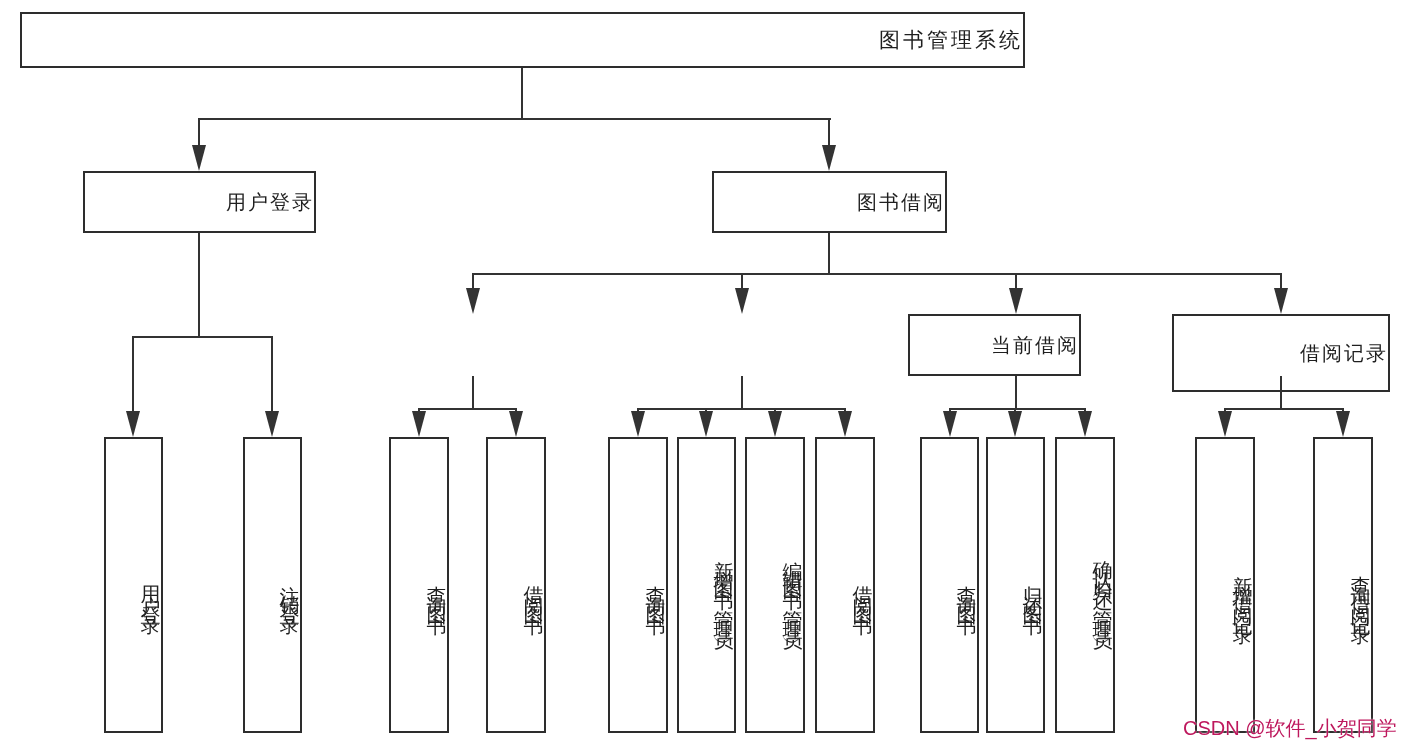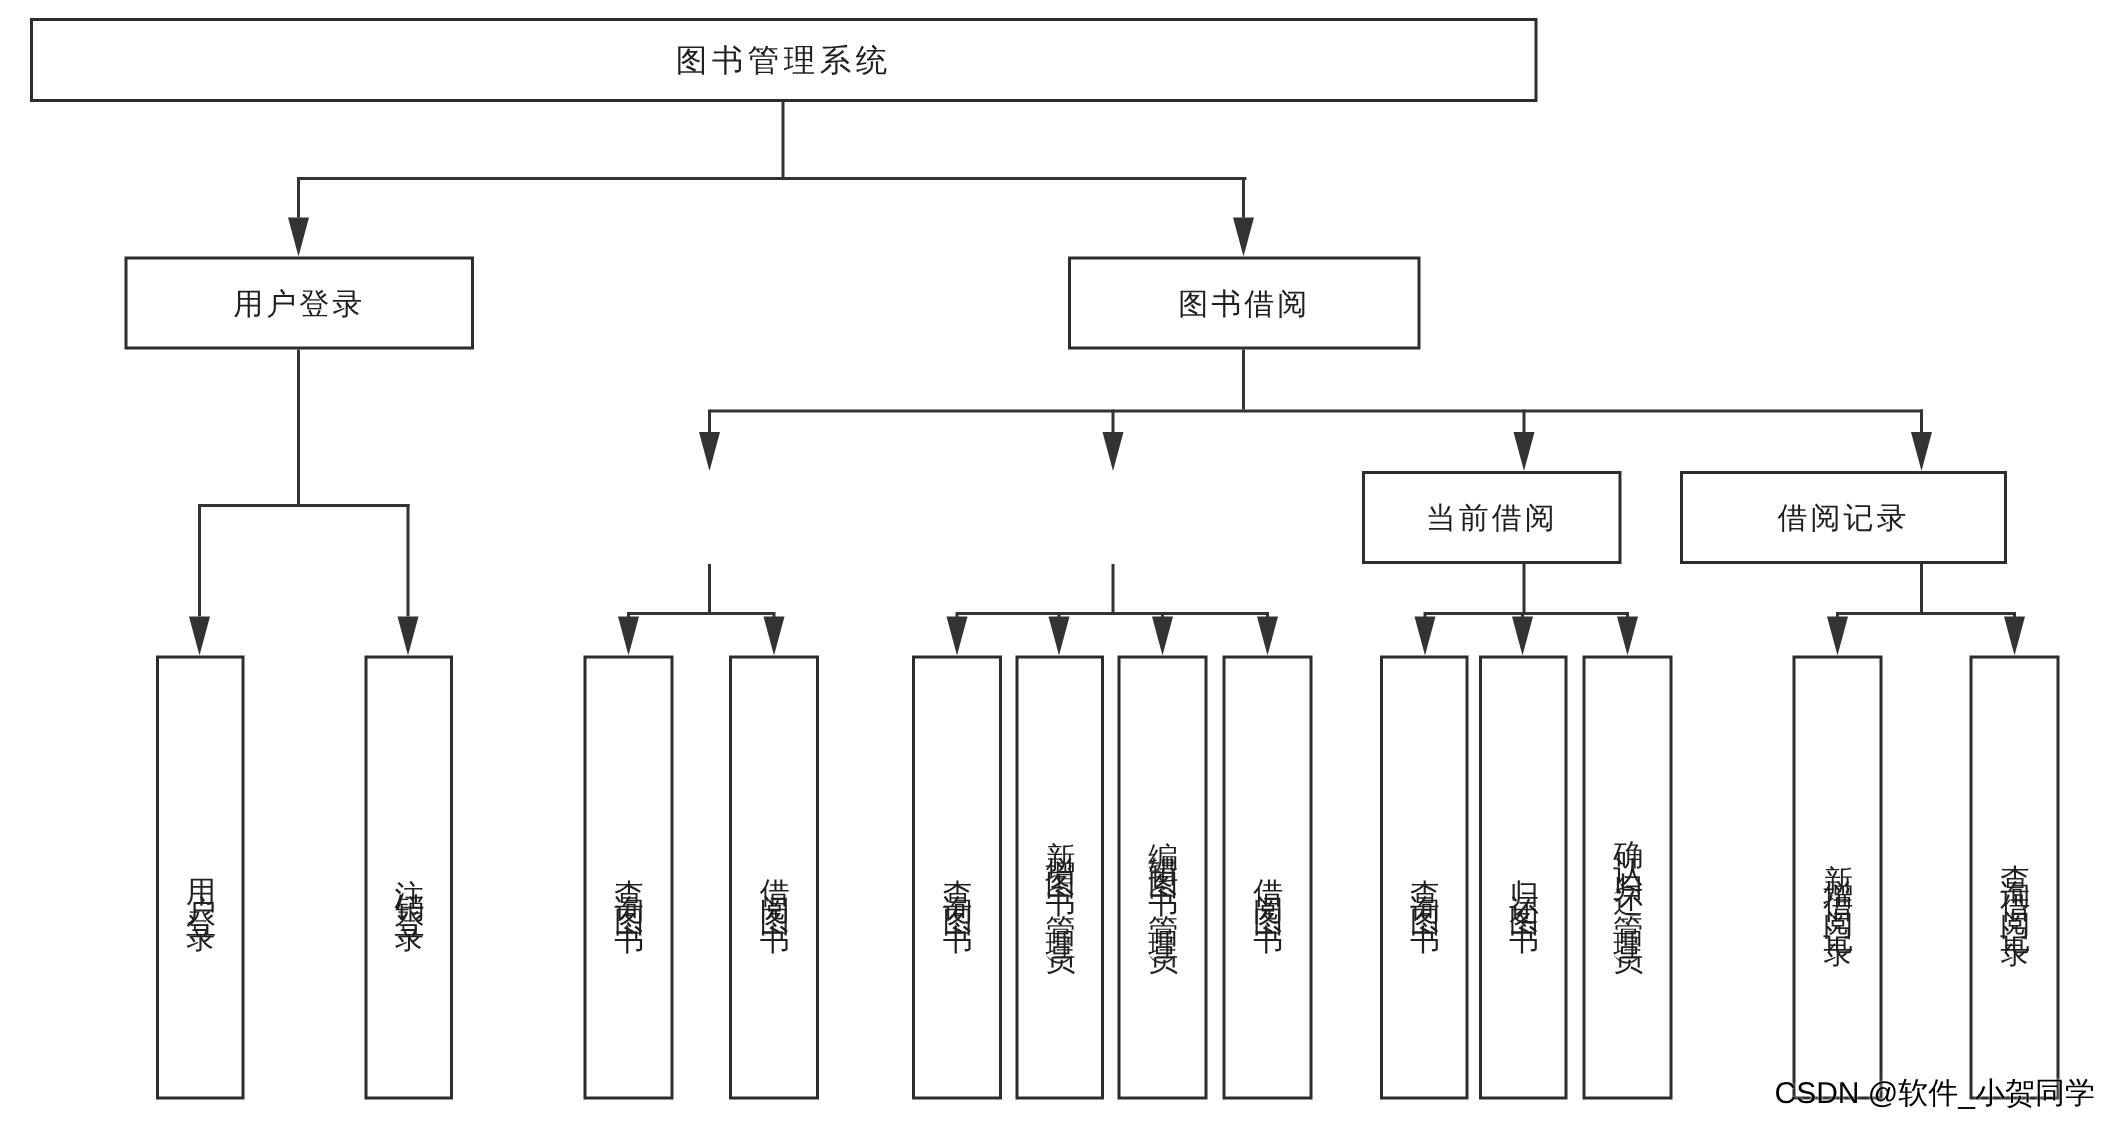--- a/index.html
+++ b/index.html
@@ -3,42 +3,42 @@
 <meta charset="utf-8">
 <style>
   html,body{margin:0;padding:0;background:#fff;}
   .stage{
     position:relative;width:1405px;height:747px;background:#fff;overflow:hidden;
     font-family:"Liberation Sans","DejaVu Sans",sans-serif;
   }
   .node{
     position:absolute;box-sizing:border-box;background:#fff;
     border:2px solid #2d2d2d;
-    display:flex;align-items:center;justify-content:center;
+    display:flex;align-items:center;justify-content:flex-end;
   }
   .node .lbl{
     color:#1f1f1f;font-size:20px;letter-spacing:2px;white-space:nowrap;
   }
   .node.root .lbl{font-size:21px;letter-spacing:3px;}
   .node.leaf .lbl{
     writing-mode:vertical-rl;text-orientation:mixed;
     font-size:20px;letter-spacing:10px;line-height:1;
     margin-bottom:-10px;
   }
   .hl,.vl{position:absolute;background:#333333;}
   .hl{height:2px;}
   .vl{width:2px;}
   .arrow{
     position:absolute;width:0;height:0;
     border-left:7px solid transparent;border-right:7px solid transparent;
     border-top:26px solid #333333;
   }
   .watermark{
     position:absolute;left:1183px;top:715px;z-index:5;
-    font-size:20px;color:#000000;white-space:nowrap;
+    font-size:20px;color:#be185d;white-space:nowrap;
     text-shadow:0 0 2px #ffffff;
   }
 </style>
 </head>
 <body>
 
 <div class="stage">
 
   <div class="node root" style="left:20px;top:12px;width:1005px;height:56px">
     <span class="lbl">图书管理系统</span>
@@ -72,21 +72,21 @@
   <div class="vl" style="left:1015px;top:273px;height:15px"></div>
   <div class="vl" style="left:1280px;top:273px;height:15px"></div>
   <div class="arrow" style="left:466px;top:288px"></div>
   <div class="arrow" style="left:735px;top:288px"></div>
   <div class="arrow" style="left:1009px;top:288px"></div>
   <div class="arrow" style="left:1274px;top:288px"></div>
 
   <div class="node" style="left:908px;top:314px;width:173px;height:62px">
     <span class="lbl">当前借阅</span>
   </div>
-  <div class="node" style="left:1120px;top:314px;width:218px;height:62px">
+  <div class="node" style="left:1172px;top:314px;width:218px;height:78px">
     <span class="lbl">借阅记录</span>
   </div>
 
   <div class="vl" style="left:472px;top:376px;height:32px"></div>
   <div class="hl" style="left:419px;top:408px;width:97px"></div>
   <div class="vl" style="left:418px;top:408px;height:5px"></div>
   <div class="vl" style="left:515px;top:408px;height:5px"></div>
   <div class="arrow" style="left:412px;top:411px"></div>
   <div class="arrow" style="left:509px;top:411px"></div>
 

